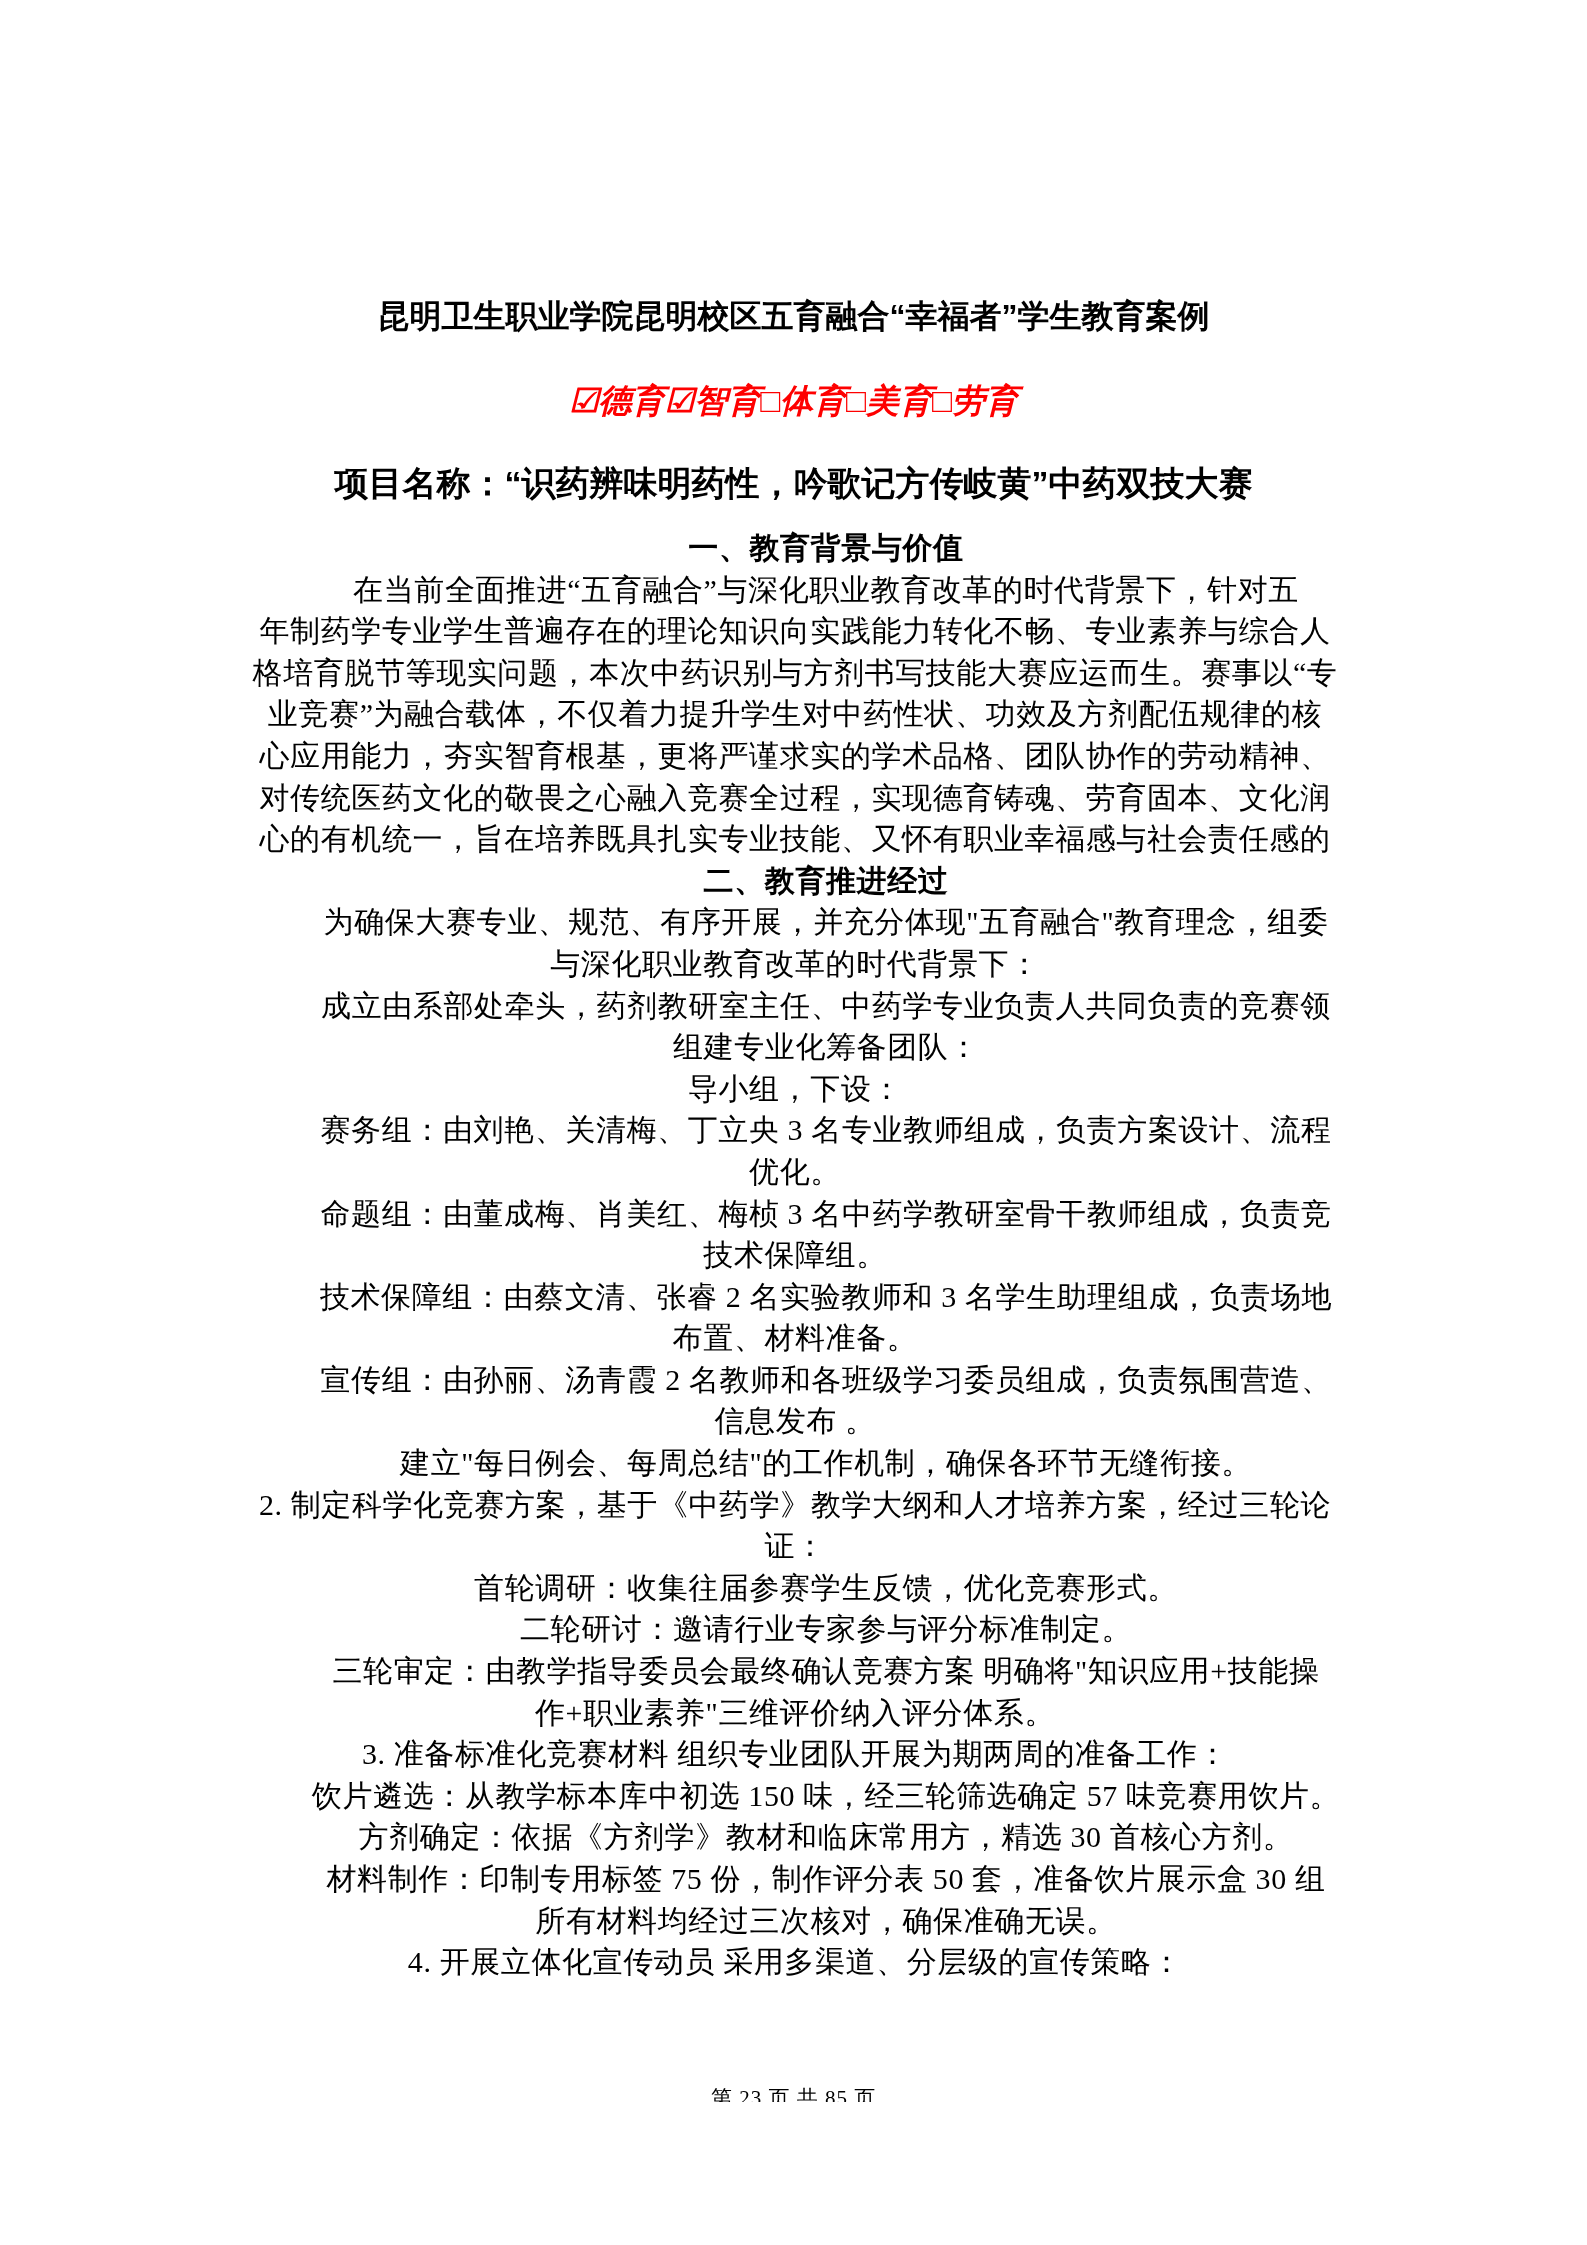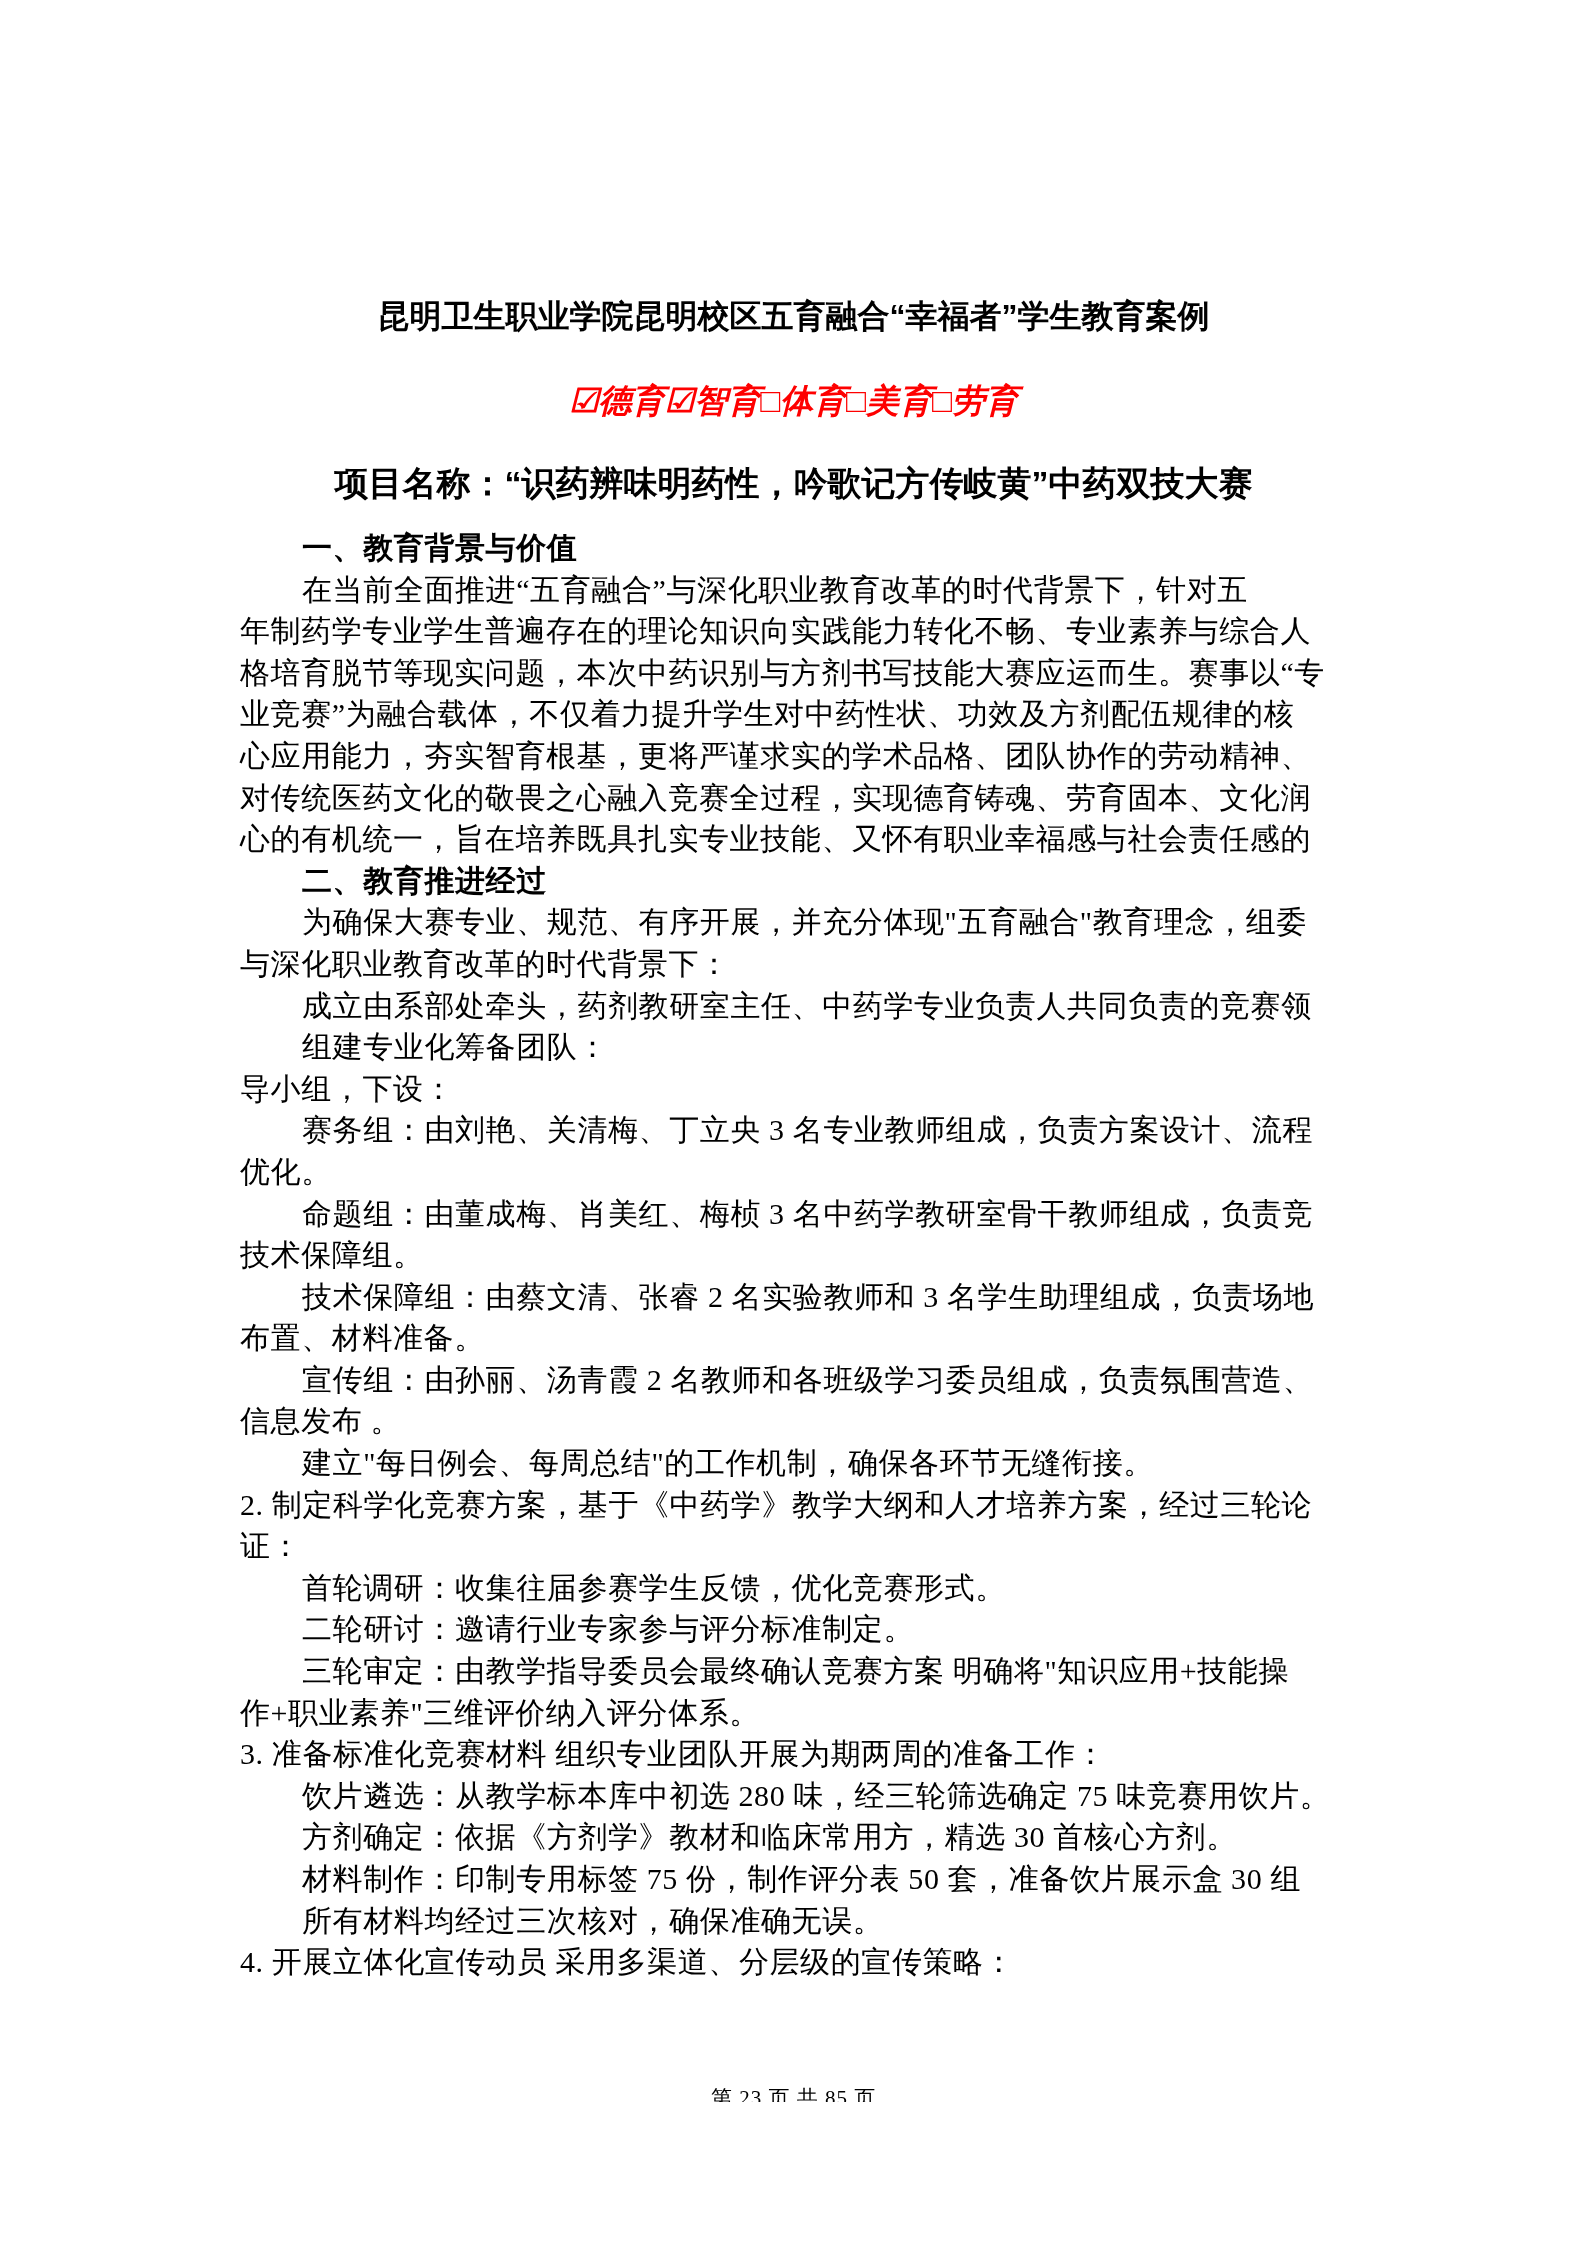--- a/index.html
+++ b/index.html
@@ -54,20 +54,21 @@
     line-height: 46px;
     white-space: nowrap;
   }
   .body-text {
     position: absolute;
     top: 527px;
     left: 240px;
     width: 1110px;
     font-size: 30px;
     letter-spacing: 0.6px;
+    text-align: center;
   }
   .line {
     height: 41.6px;
     line-height: 41.6px;
     white-space: nowrap;
   }
   .line.indent {
     padding-left: 62px;
   }
   .line.heading {
@@ -119,21 +120,21 @@
       <div class="line indent">宣传组：由孙丽、汤青霞 2 名教师和各班级学习委员组成，负责氛围营造、</div>
       <div class="line flush">信息发布 。</div>
       <div class="line indent">建立"每日例会、每周总结"的工作机制，确保各环节无缝衔接。</div>
       <div class="line flush">2. 制定科学化竞赛方案，基于《中药学》教学大纲和人才培养方案，经过三轮论</div>
       <div class="line flush">证：</div>
       <div class="line indent">首轮调研：收集往届参赛学生反馈，优化竞赛形式。</div>
       <div class="line indent">二轮研讨：邀请行业专家参与评分标准制定。</div>
       <div class="line indent">三轮审定：由教学指导委员会最终确认竞赛方案 明确将"知识应用+技能操</div>
       <div class="line flush">作+职业素养"三维评价纳入评分体系。</div>
       <div class="line flush">3. 准备标准化竞赛材料 组织专业团队开展为期两周的准备工作：</div>
-      <div class="line indent">饮片遴选：从教学标本库中初选 280 味，经三轮筛选确定 75 味竞赛用饮片。</div>
+      <div class="line indent">饮片遴选：从教学标本库中初选 150 味，经三轮筛选确定 57 味竞赛用饮片。</div>
       <div class="line indent">方剂确定：依据《方剂学》教材和临床常用方，精选 30 首核心方剂。</div>
       <div class="line indent">材料制作：印制专用标签 75 份，制作评分表 50 套，准备饮片展示盒 30 组</div>
       <div class="line indent">所有材料均经过三次核对，确保准确无误。</div>
       <div class="line flush">4. 开展立体化宣传动员 采用多渠道、分层级的宣传策略：</div>
     </div>
 
   <div class="footer">第 23 页 共 85 页</div>
 </div>
 
 </body></html>

